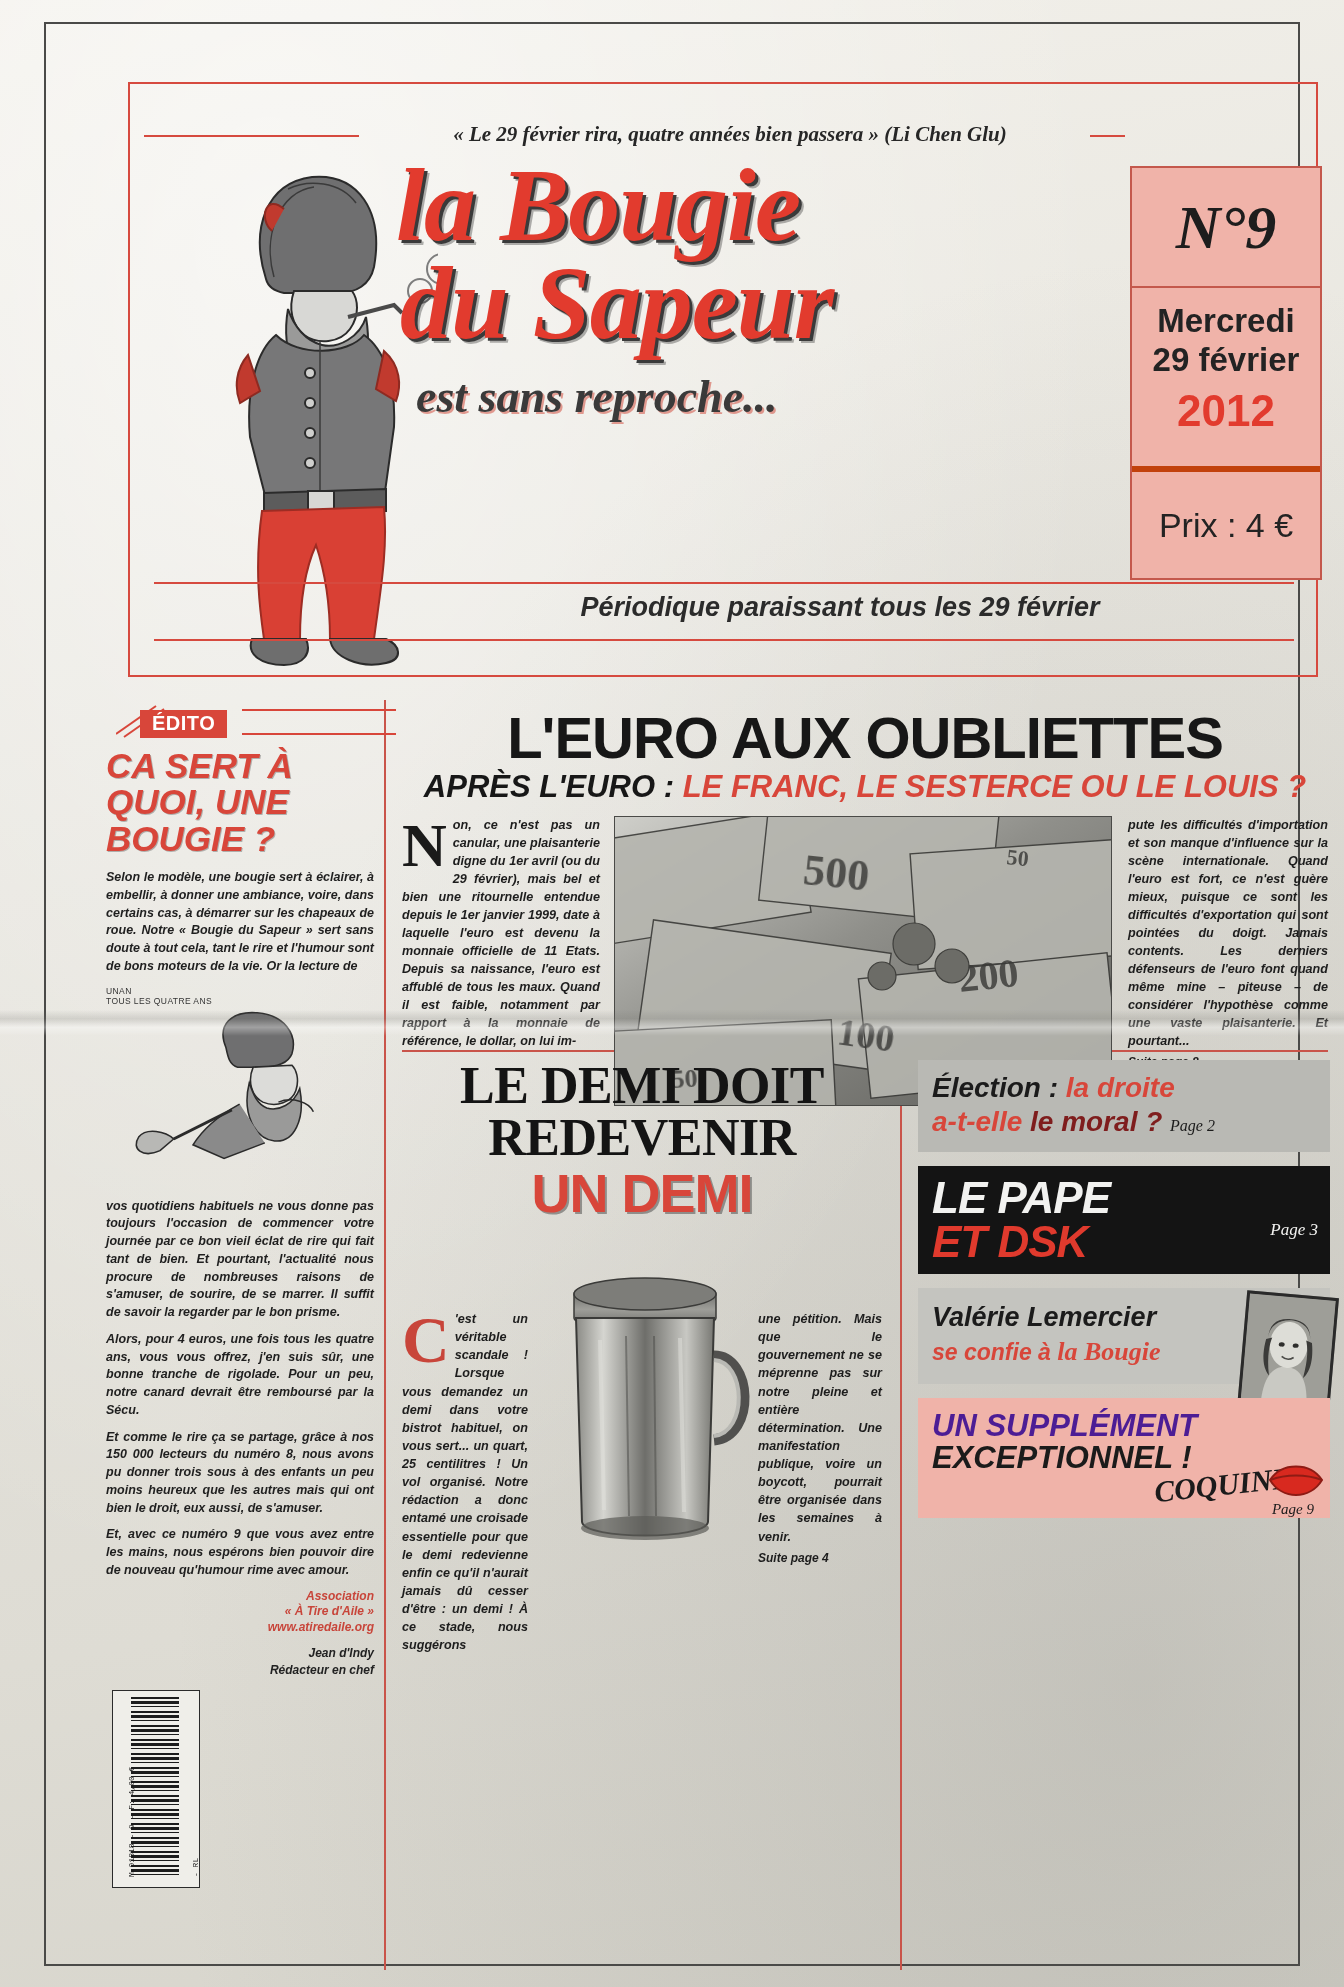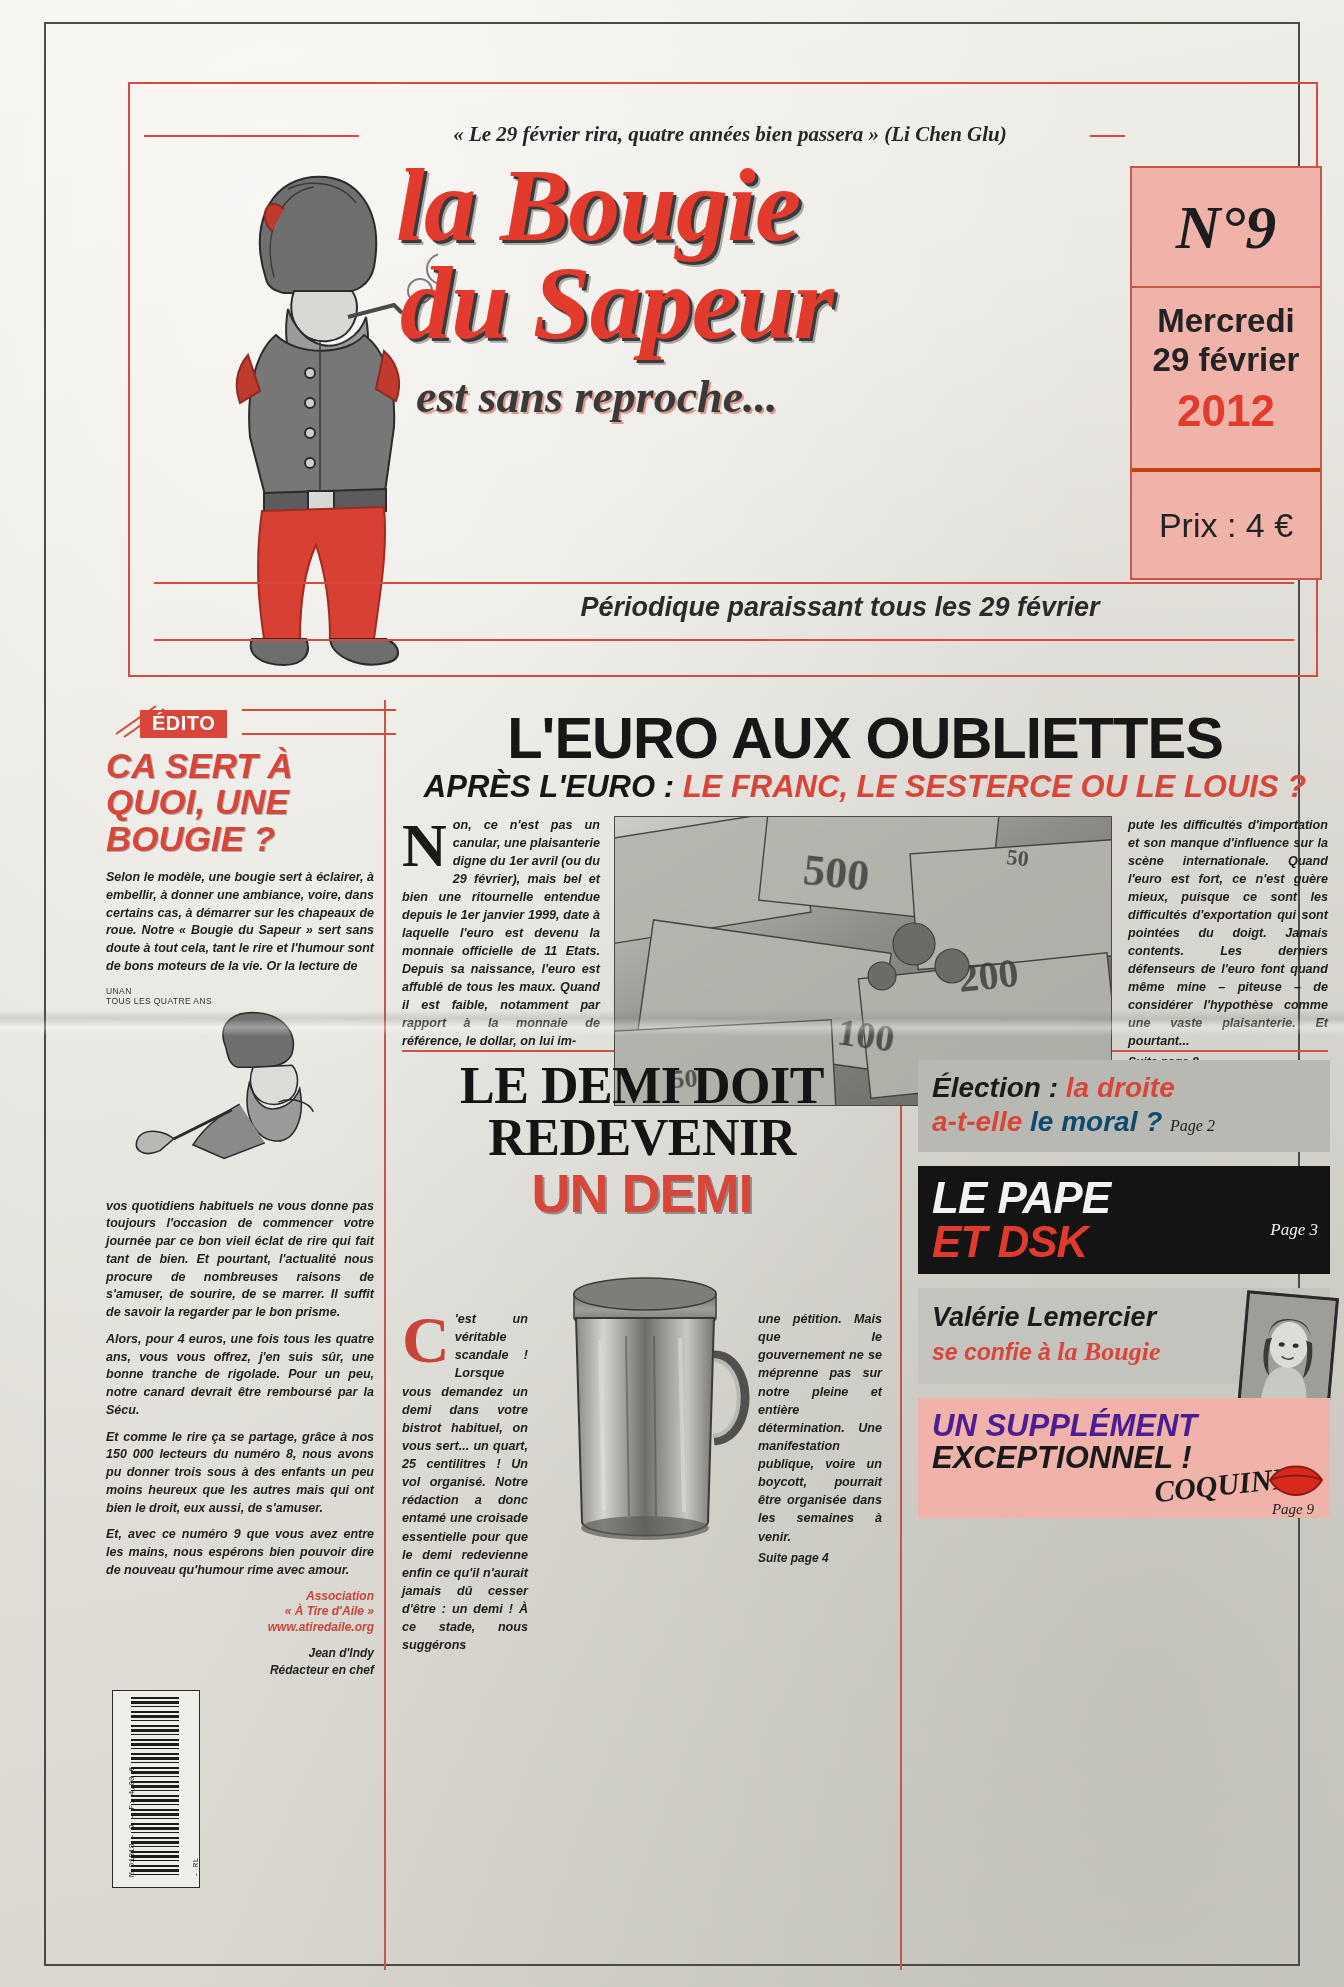--- a/index.html
+++ b/index.html
@@ -154,21 +154,21 @@
     justify-content: center;
     font-family: "Liberation Serif", serif;
     font-weight: bold;
     font-style: italic;
     font-size: 62px;
     color: #1d1d1d;
     border-bottom: 2px solid #c4584c;
   }
   .pb-date {
     height: 184px;
-    border-bottom: 4px solid #c2410c;
+    border-bottom: 6px solid #c2410c;
     text-align: center;
     padding-top: 14px;
     box-sizing: border-box;
   }
   .pb-date .d1, .pb-date .d2 {
     font-weight: bold;
     font-size: 33px;
     color: #232323;
     line-height: 1.18;
   }
@@ -473,21 +473,21 @@
     color: #1b1b1b;
   }
   .t1 .line1 .red { color: #d8463a; }
   .t1 .line2 {
     font-weight: bold;
     font-style: italic;
     font-size: 28px;
     color: #d8463a;
     margin-top: 2px;
   }
-  .t1 .line2 .blk { color: #0c4a6e; }
+  .t1 .line2 .blk { color: #7f1d1d; }
   .pagenum {
     font-family: "Liberation Serif", serif;
     font-style: italic;
     font-size: 16px;
     color: #1b1b1b;
     font-weight: normal;
   }
   .t2 {
     background: #141414;
     padding: 10px 14px 12px;

